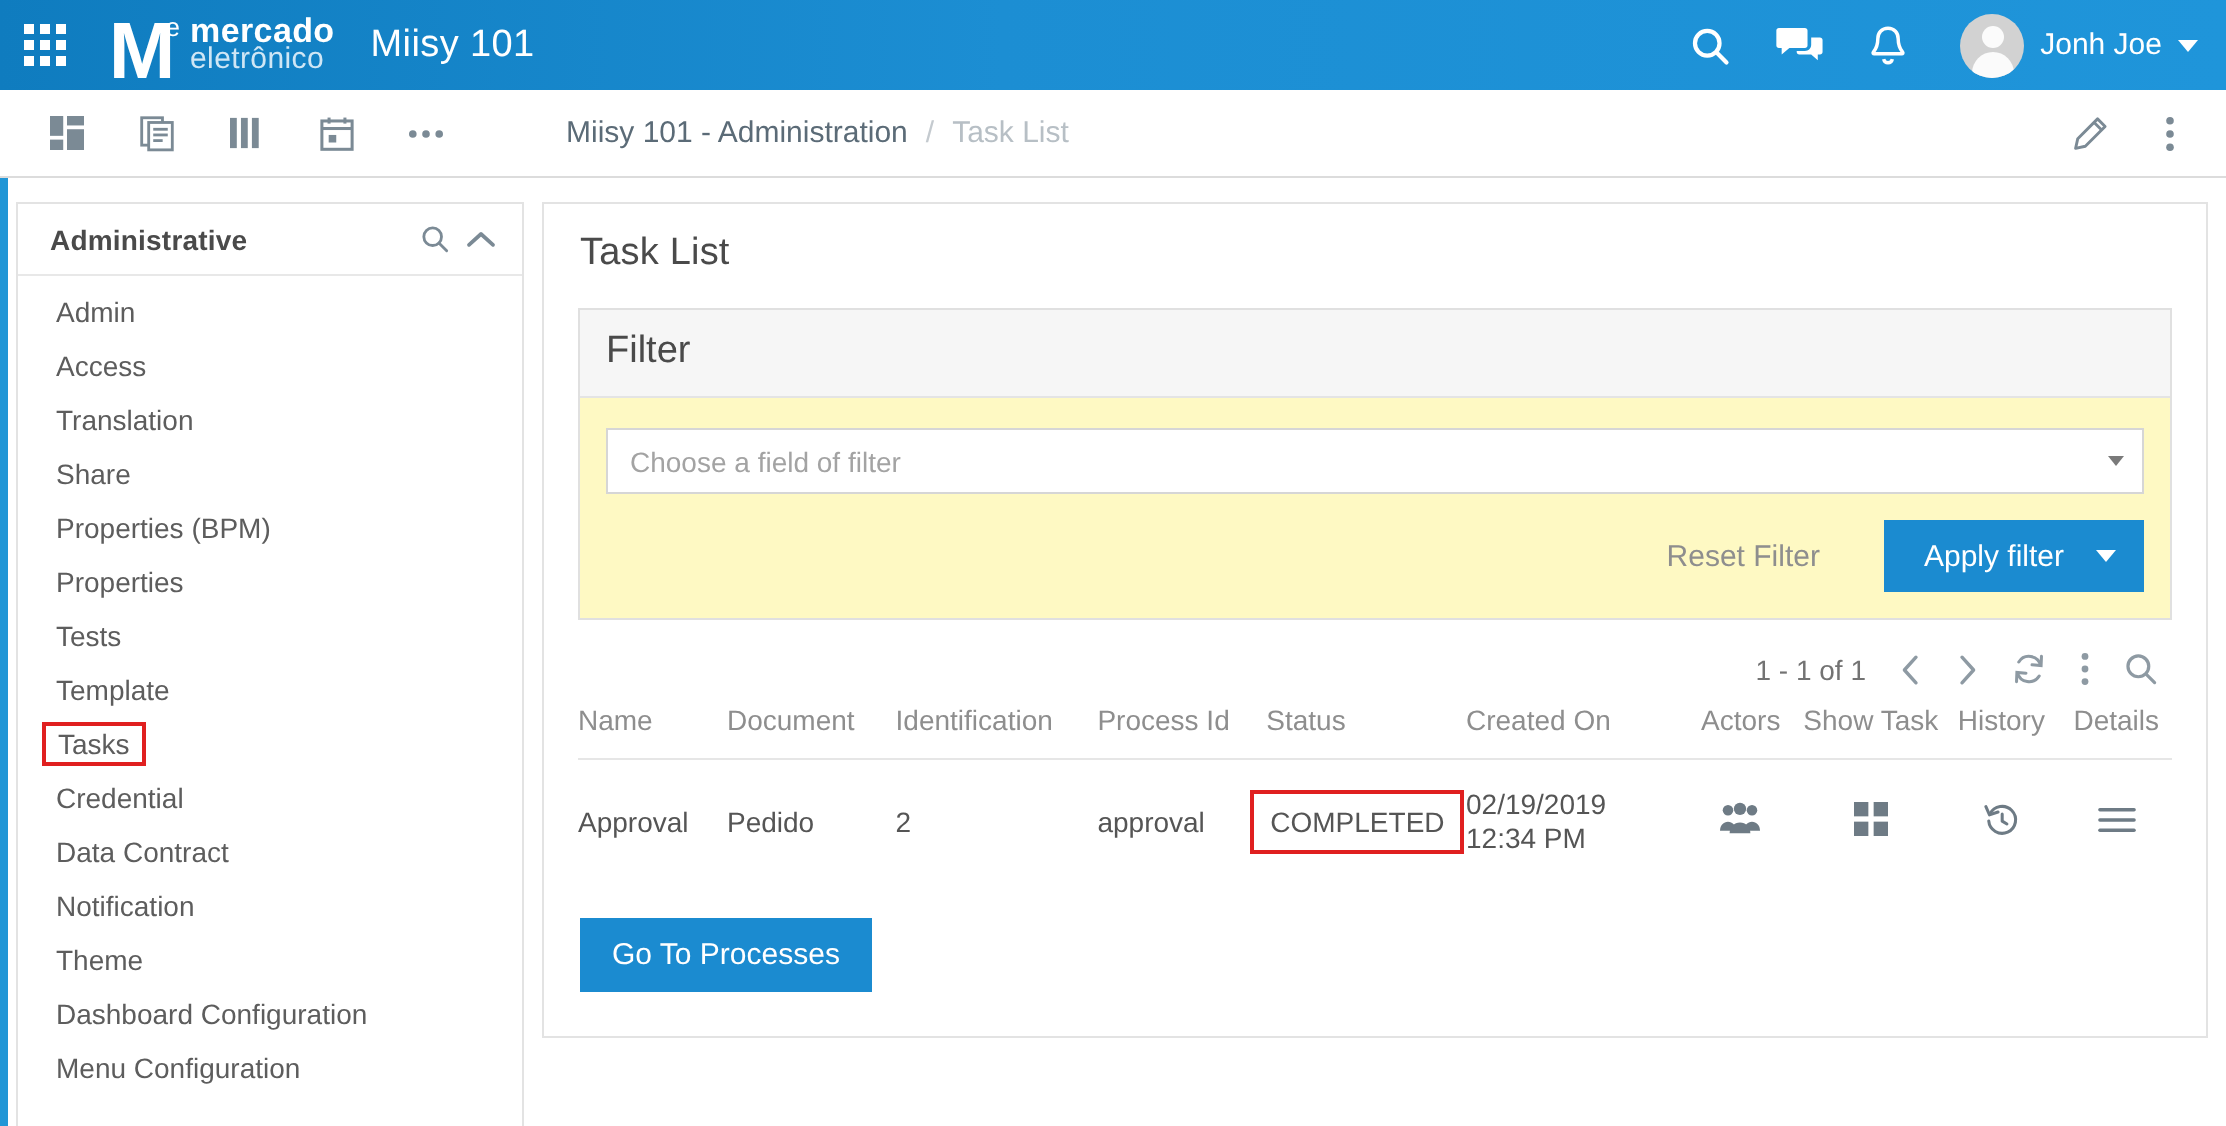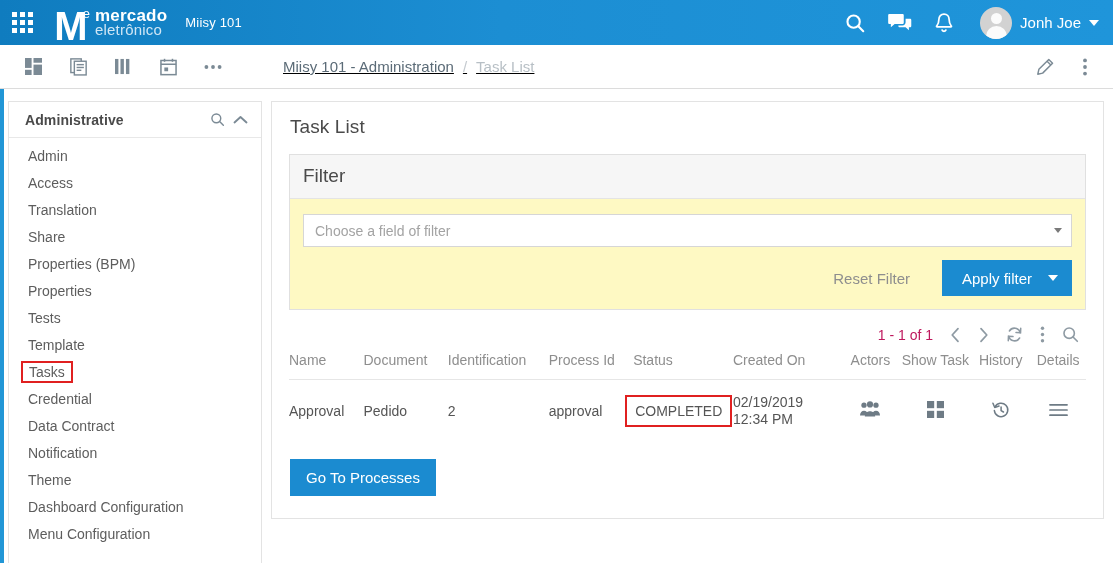--- a/index.html
+++ b/index.html
@@ -48,21 +48,21 @@
   .brand-words { margin-left: 3px; line-height: 15px; }
   .brand-words .l1 {
     color: #fff; font-size: 17px; font-weight: bold;
     letter-spacing: .2px; display: block;
   }
   .brand-words .l2 {
     color: #cfe6f5; font-size: 15px; display: block;
     letter-spacing: .2px; margin-top: -1px;
   }
   .app-title {
-    color: #fff; font-size: 13px; margin-left: 18px;
+    color: #fff; font-size: 19px; margin-left: 18px;
     letter-spacing: .2px;
   }
 
   .topbar-right {
     margin-left: auto; display: flex; align-items: center;
     margin-right: 14px; gap: 22px;
   }
   .ticon { color: #fff; display: flex; align-items: center; cursor: pointer; }
   .user-block {
     display: flex; align-items: center; gap: 8px;
@@ -99,21 +99,21 @@
   }
   .sbicon {
     width: 24px; height: 24px;
     display: flex; align-items: center; justify-content: center;
     cursor: pointer; color: #7b8a95;
   }
   .sb-sp { width: 21px; }
 
   .breadcrumb {
     margin-left: 58px; font-size: 15px;
-    display: flex; align-items: flex-end; gap: 9px; text-decoration: underline;
+    display: flex; align-items: flex-end; gap: 9px;
   }
   .bc-main { color: #5b6b77; cursor: pointer; }
   .bc-sep { color: #c4cacf; }
   .bc-cur { color: #b7bfc5; }
 
   .subbar-right {
     margin-left: auto; display: flex; align-items: center;
     gap: 16px; margin-right: 16px;
   }
 
@@ -210,21 +210,21 @@
     width: 0; height: 0;
     border-left: 5px solid transparent; border-right: 5px solid transparent;
     border-top: 6px solid #fff;
   }
 
   
   .pager {
     display: flex; align-items: center; justify-content: flex-end;
     gap: 17px; margin: 16px 24px 0 0; color: #8e9aa3;
   }
-  .pager .cnt { font-size: 14px; color: #be185d; }
+  .pager .cnt { font-size: 14px; color: #737373; }
   .pgicon { cursor: pointer; display: flex; align-items: center; }
 
   
   .tbl { width: 100%; margin-top: 9px; padding: 0 17px; }
   table { width: 100%; border-collapse: collapse; }
   thead th {
     font-size: 14px; font-weight: normal; color: #8e8e8e;
     text-align: left; padding: 0 0 11px 0;
     border-bottom: 1px solid #e6e6e6;
   }

